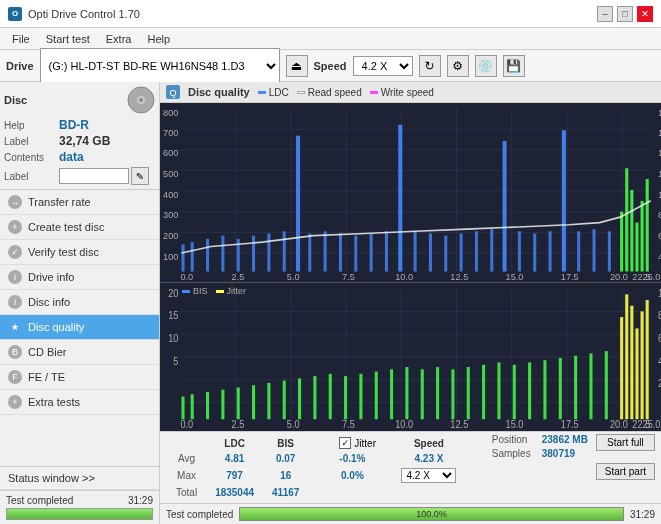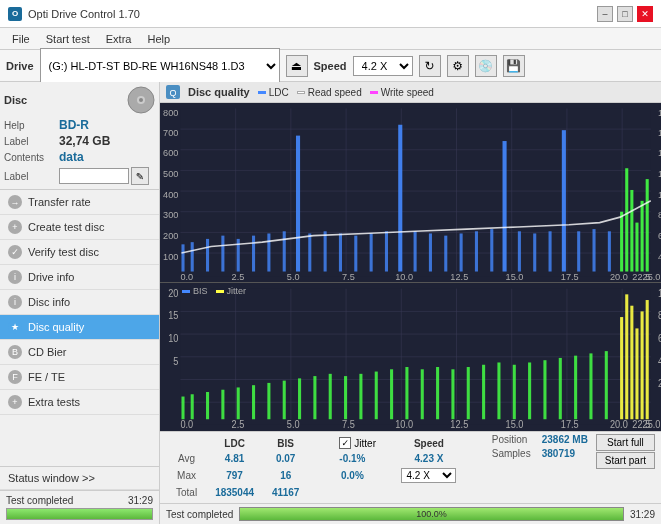--- a/index.html
+++ b/index.html
@@ -78,21 +78,21 @@
     .stats-table { font-size: 10px; }
     .stats-table td { padding: 1px 8px; text-align: center; }
     .val-blue { color: #1a6b9a; font-weight: bold; margin-top: 12px; }
     
     .jitter-check { display: flex; align-items: center; gap: 3px; font-size: 10px; }
     .checkbox { width: 12px; height: 12px; border: 1px solid #666; background: white; display: inline-flex; align-items: center; justify-content: center; font-size: 9px; }
     .stat-row-right { display: flex; align-items: flex-end; font-size: 10px; }
     .stat-label { color: #555; width: 50px; }
     .stat-value { color: #1a6b9a; font-weight: bold; }
     
-    .start-buttons { display: flex; flex-direction: column; gap: 1px; margin-left: 4px; }
+    .start-buttons { display: flex; flex-direction: column; gap: 12px; margin-left: 4px; }
     .start-btn { background: #e8e8e8; border: 1px solid #999; padding: 2px 8px; font-size: 10px; cursor: pointer; white-space: nowrap; }
 
     .bottom-area { background: #f0f0f0; border-top: 1px solid #ccc; }
     .stats-bottom { padding: 2px 6px; display: flex; align-items: flex-start; gap: 4px; }
     
     .progress-section { padding: 3px 6px; border-top: 1px solid #ccc; display: flex; align-items: center; gap: 6px; }
     .progress-label { font-size: 10px; color: #333; }
     .progress-outer { flex: 1; background: #e0e0e0; border: 1px solid #888; height: 14px; }
     .progress-inner { height: 100%; background: linear-gradient(to bottom, #a0e870, #5cb83c); display: flex; align-items: center; justify-content: center; font-size: 9px; color: #333; }
 

